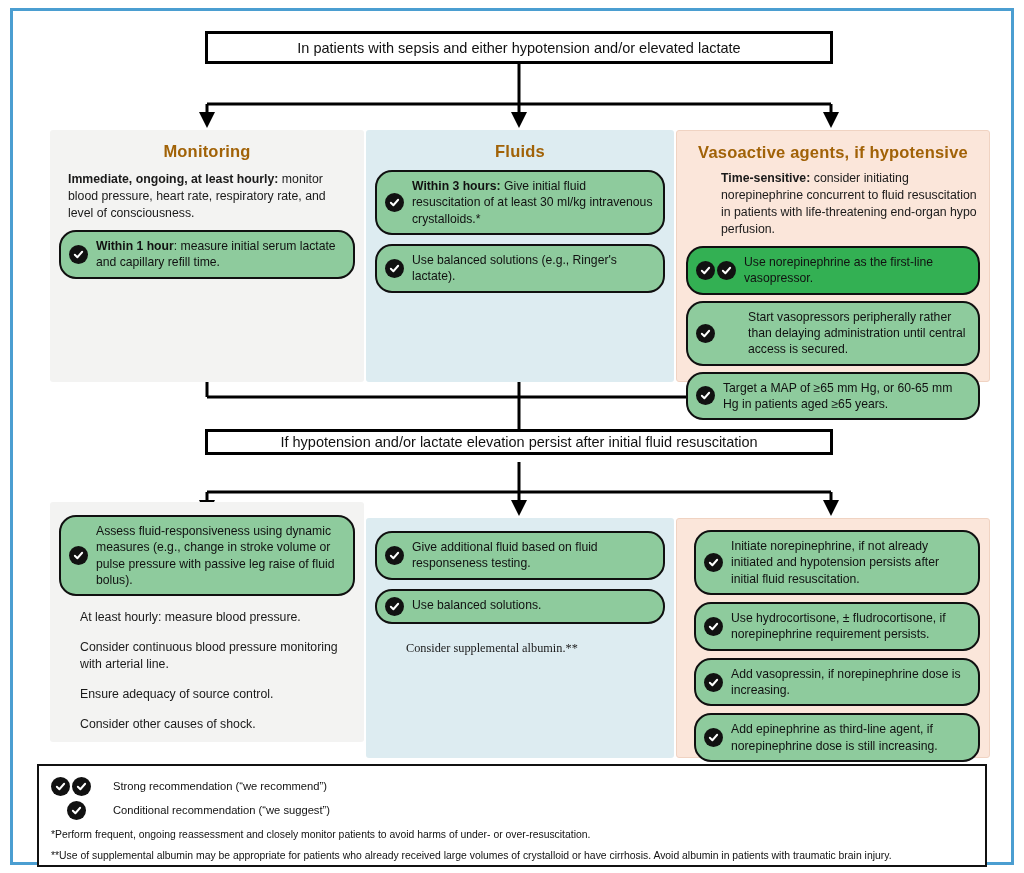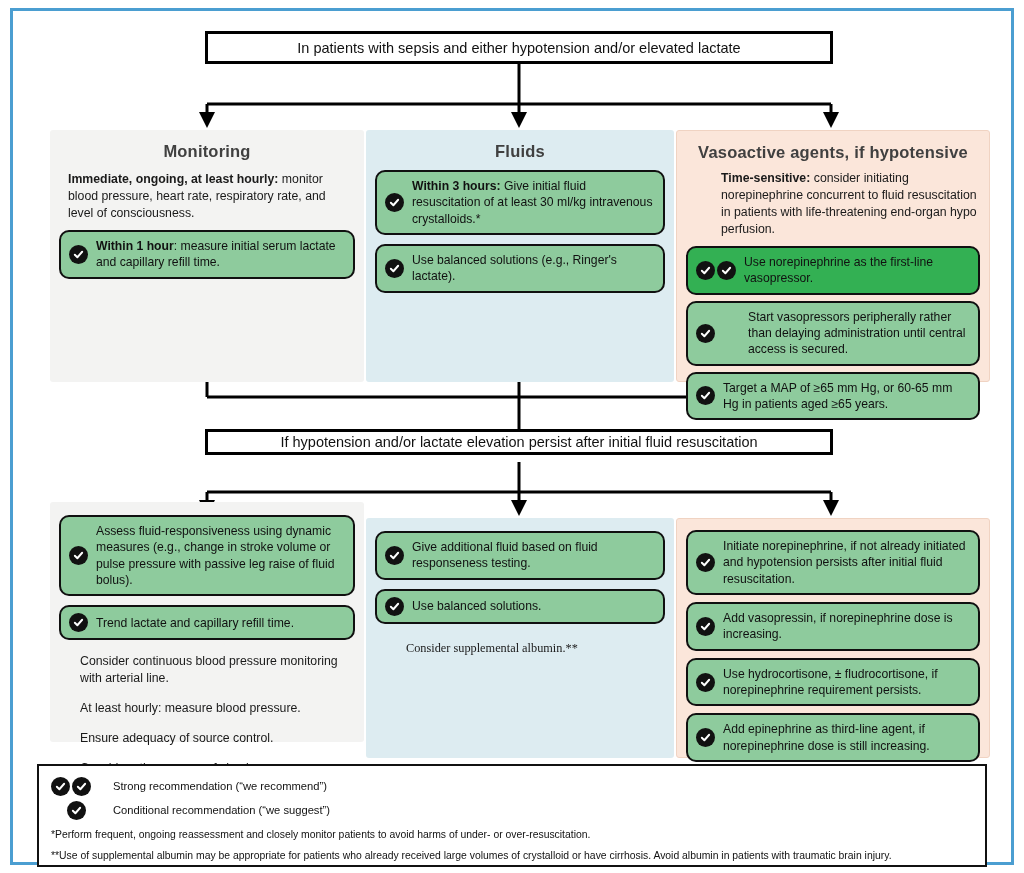--- a/index.html
+++ b/index.html
@@ -53,40 +53,39 @@
   #col3-top { left: 676px; top: 130px; width: 314px; height: 252px; }
   
   #col1-bot { left: 50px;  top: 502px; width: 314px; height: 240px; }
   #col2-bot { left: 366px; top: 518px; width: 308px; height: 240px; }
   #col3-bot { left: 676px; top: 518px; width: 314px; height: 240px; }
 
   .col-title {
     text-align: center;
     font-size: 16.5px;
     font-weight: bold;
-    color: #404040;
+    color: #a16207;
     padding: 12px 4px 0 4px;
     letter-spacing: .2px;
   }
 
   
   .plain {
     font-size: 12.3px;
     line-height: 1.38;
     color: #1a1a1a;
   }
 
   
   .rec {
     position: relative;
     border: 2.5px solid #101010;
-    border-radius: 10px;
+    border-radius: 17px;
     background: #8ecb9d;
     display: flex;
-    align-items: center;
     min-height: 34px;
     padding: 6px 10px 6px 8px;
   }
   .rec.strong { background: #33b053; }
   .rec .ticks {
     flex: 0 0 auto;
     display: flex;
     align-items: center;
     gap: 2px;
     margin-right: 8px;
@@ -284,32 +283,22 @@
         <div class="rec" style="margin: 9px;">
           <span class="ticks">
             <span class="tick">
               <svg viewBox="0 0 24 24" aria-hidden="true">
                 <path d="M4 12.5 L9.5 18 L20 6" fill="none" stroke="#ffffff" stroke-width="4.2" stroke-linecap="round" stroke-linejoin="round"></path>
               </svg>
             </span>
           </span>
           <div class="rtext">Assess fluid-responsiveness using dynamic measures (e.g., change in stroke volume or pulse pressure with passive leg raise of fluid bolus).</div>
         </div>
-        <div class="rec" style="margin: 9px;">
-          <span class="ticks">
-            <span class="tick">
-              <svg viewBox="0 0 24 24" aria-hidden="true">
-                <path d="M4 12.5 L9.5 18 L20 6" fill="none" stroke="#ffffff" stroke-width="4.2" stroke-linecap="round" stroke-linejoin="round"></path>
-              </svg>
-            </span>
-          </span>
-          <div class="rtext">Trend lactate and capillary refill time.</div>
-        </div>
+        <div class="plain" style="margin: 13px 14px 13px 30px;">At least hourly: measure blood pressure.</div>
         <div class="plain" style="margin: 13px 14px 13px 30px;">Consider continuous blood pressure monitoring with arterial line.</div>
-        <div class="plain" style="margin: 13px 14px 13px 30px;">At least hourly: measure blood pressure.</div>
         <div class="plain" style="margin: 13px 14px 13px 30px;">Ensure adequacy of source control.</div>
         <div class="plain" style="margin: 13px 14px 13px 30px;">Consider other causes of shock.</div>
       </div>
   </div>
 
   <div class="column col-fluids" id="col2-bot">
     <div class="col-body" style="padding-top: 4px;">
         <div class="rec" style="margin: 9px;">
           <span class="ticks">
             <span class="tick">
@@ -328,50 +317,50 @@
               </svg>
             </span>
           </span>
           <div class="rtext">Use balanced solutions.</div>
         </div>
         <div class="plain" style="margin: 16px 12px 10px 40px; font-family: Liberation Serif, serif;">Consider supplemental albumin.**</div>
       </div>
   </div>
 
   <div class="column col-vaso" id="col3-bot">
-    <div class="col-body" style="padding-top: 4px;">
+    <div class="col-body" style="padding-top: 4px; padding-left: 8px;">
         <div class="rec" style="margin: 7px 9px;">
           <span class="ticks">
             <span class="tick">
               <svg viewBox="0 0 24 24" aria-hidden="true">
                 <path d="M4 12.5 L9.5 18 L20 6" fill="none" stroke="#ffffff" stroke-width="4.2" stroke-linecap="round" stroke-linejoin="round"></path>
               </svg>
             </span>
           </span>
           <div class="rtext">Initiate norepinephrine, if not already initiated and hypotension persists after initial fluid resuscitation.</div>
         </div>
         <div class="rec" style="margin: 7px 9px;">
           <span class="ticks">
             <span class="tick">
               <svg viewBox="0 0 24 24" aria-hidden="true">
                 <path d="M4 12.5 L9.5 18 L20 6" fill="none" stroke="#ffffff" stroke-width="4.2" stroke-linecap="round" stroke-linejoin="round"></path>
               </svg>
             </span>
           </span>
+          <div class="rtext">Use hydrocortisone, ± fludrocortisone, if norepinephrine requirement persists.</div>
+        </div>
+        <div class="rec" style="margin: 7px 9px;">
+          <span class="ticks">
+            <span class="tick">
+              <svg viewBox="0 0 24 24" aria-hidden="true">
+                <path d="M4 12.5 L9.5 18 L20 6" fill="none" stroke="#ffffff" stroke-width="4.2" stroke-linecap="round" stroke-linejoin="round"></path>
+              </svg>
+            </span>
+          </span>
           <div class="rtext">Add vasopressin, if norepinephrine dose is increasing.</div>
-        </div>
-        <div class="rec" style="margin: 7px 9px;">
-          <span class="ticks">
-            <span class="tick">
-              <svg viewBox="0 0 24 24" aria-hidden="true">
-                <path d="M4 12.5 L9.5 18 L20 6" fill="none" stroke="#ffffff" stroke-width="4.2" stroke-linecap="round" stroke-linejoin="round"></path>
-              </svg>
-            </span>
-          </span>
-          <div class="rtext">Use hydrocortisone, ± fludrocortisone, if norepinephrine requirement persists.</div>
         </div>
         <div class="rec" style="margin: 7px 9px;">
           <span class="ticks">
             <span class="tick">
               <svg viewBox="0 0 24 24" aria-hidden="true">
                 <path d="M4 12.5 L9.5 18 L20 6" fill="none" stroke="#ffffff" stroke-width="4.2" stroke-linecap="round" stroke-linejoin="round"></path>
               </svg>
             </span>
           </span>
           <div class="rtext">Add epinephrine as third-line agent, if norepinephrine dose is still increasing.</div>

